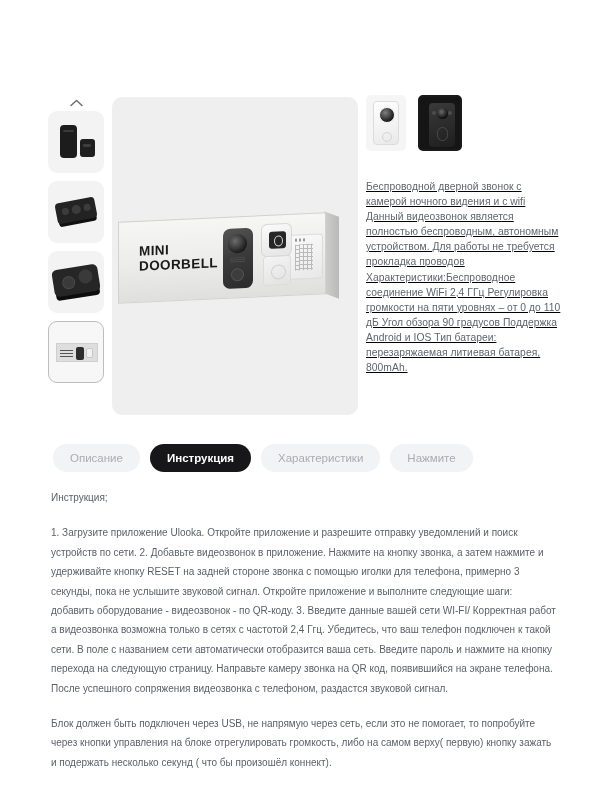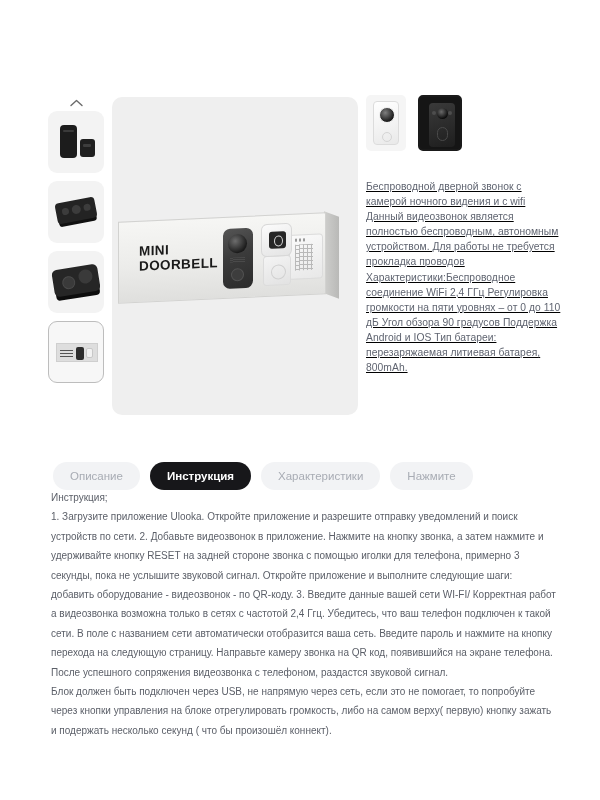--- a/index.html
+++ b/index.html
@@ -139,30 +139,30 @@
   .md-ir1,.md-ir2 { position:absolute; top:8px; width:4px; height:4px; border-radius:50%;
     background:#4d4d4d; }
   .md-ir1 { left:3px; } .md-ir2 { right:3px; }
   .md-btn { position:absolute; left:8px; top:24px; width:11px; height:14px;
     border-radius:6px; border:1.2px solid #4a4a4a; }
 
   .desc { margin-top: 28px; font-size: 10.3px; line-height: 15.1px;
           color: #5f6470; letter-spacing: .05px; }
 
   
-  .tabs { position: absolute; left: 53px; top: 444px; display: flex; gap: 10px; margin-top: 18px; }
+  .tabs { position: absolute; left: 53px; top: 444px; display: flex; gap: 10px; }
   .tab { border-radius: 18px; padding: 8px 17px; font-size: 11.5px;
          background: #f2f3f5; color: #a8acb4; cursor: pointer; white-space: nowrap; }
   .tab.active { background: #17171a; color: #ffffff; font-weight: 600; }
 
   
   .body-txt { position: absolute; left: 51px; top: 488px; width: 506px;
               font-size: 10px; line-height: 19.4px; color: #5b5f68; }
   .body-txt p { margin: 0; }
-  .body-txt p + p { margin-top: 0; }
+  .body-txt p + p { margin-top: 16px; }
 </style>
 </head>
 <body>
 
 <div class="page">
 
   <div class="gallery">
 
     <div class="thumbs">
 

